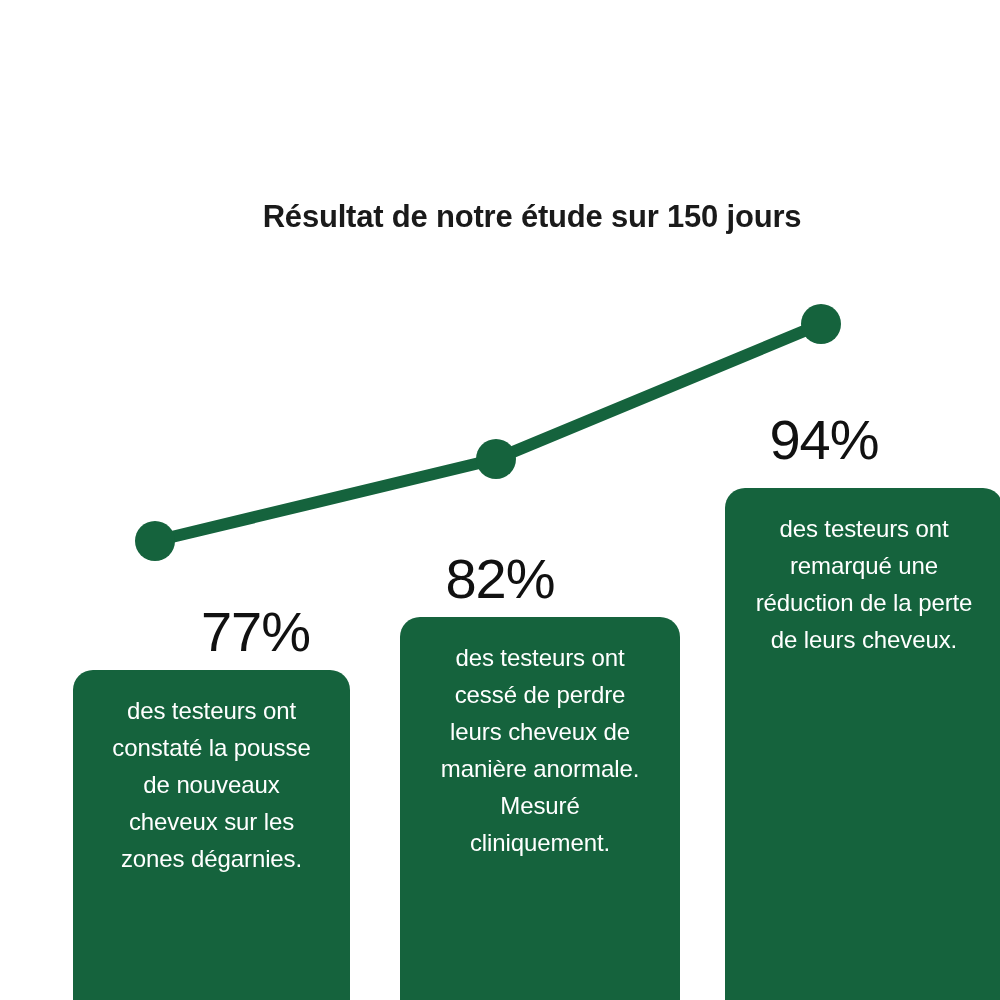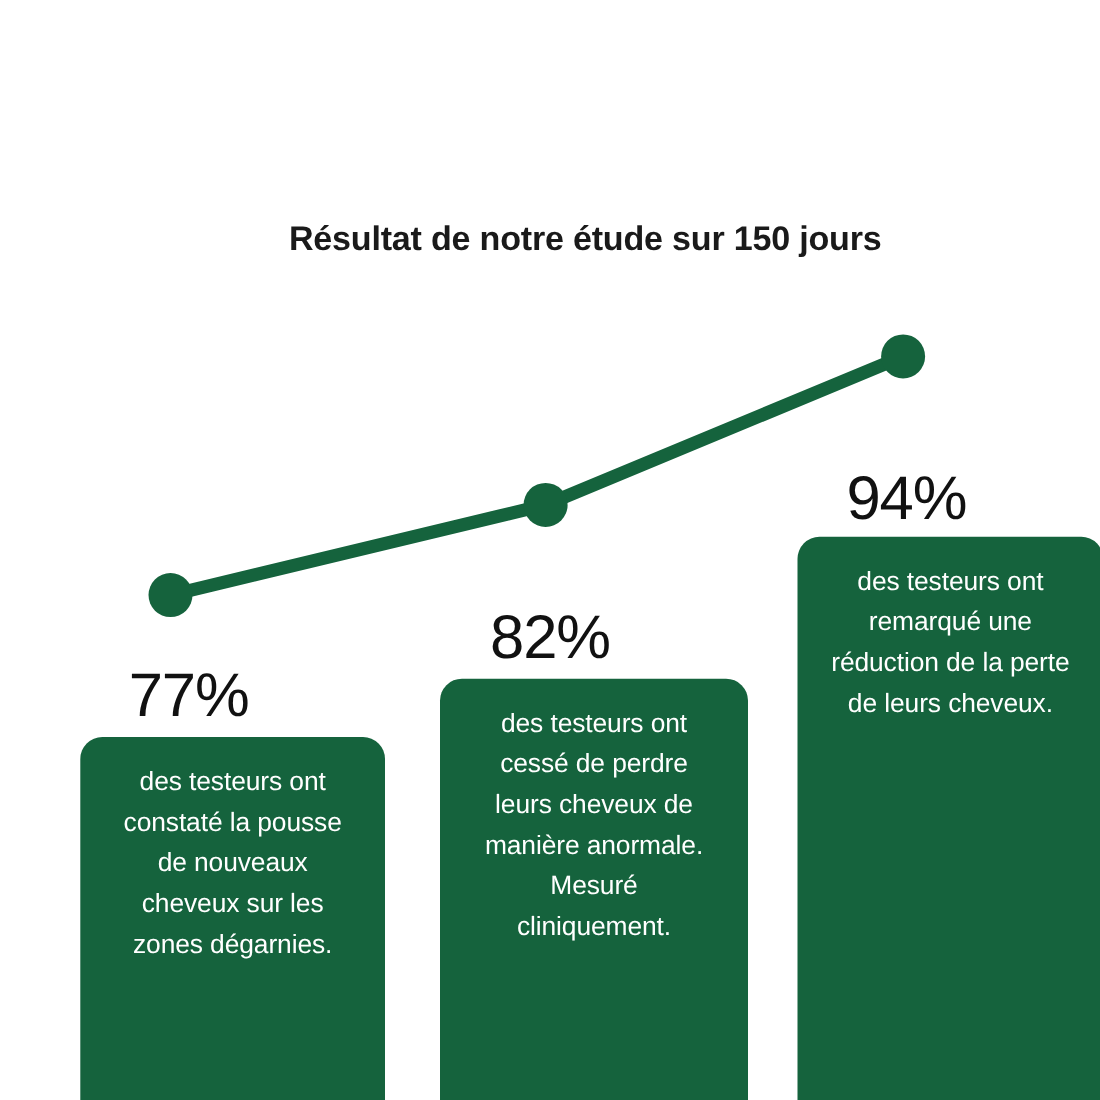--- a/index.html
+++ b/index.html
@@ -71,23 +71,23 @@
     color: #111111;
     letter-spacing: -1px;
     line-height: 1;
   }
 
   
   #bar-0 { left: 33px;  top: 670px; width: 277px; height: 330px; }
   #bar-1 { left: 360px; top: 617px; width: 280px; height: 383px; }
   #bar-2 { left: 685px; top: 488px; width: 278px; height: 512px; }
 
-  #pct-0 { left: 33px;  top: 604px; width: 277px; }
+  #pct-0 { left: 33px;  top: 604px; width: 277px; text-align: right; }
   #pct-1 { left: 360px; top: 551px; width: 280px; }
-  #pct-2 { left: 685px; top: 425px; width: 278px; }
+  #pct-2 { left: 685px; top: 412px; width: 278px; }
 </style>
 </head>
 <body>
 
 <div id="stage">
 
   <div class="chart-title">Résultat de notre étude sur 150 jours</div>
 
   <svg class="trend-svg" viewBox="0 0 1000 1000">
     <polyline points="155,541 496,459 821,324" fill="none" stroke="#15633D" stroke-width="12" stroke-linecap="round" stroke-linejoin="round"></polyline>

